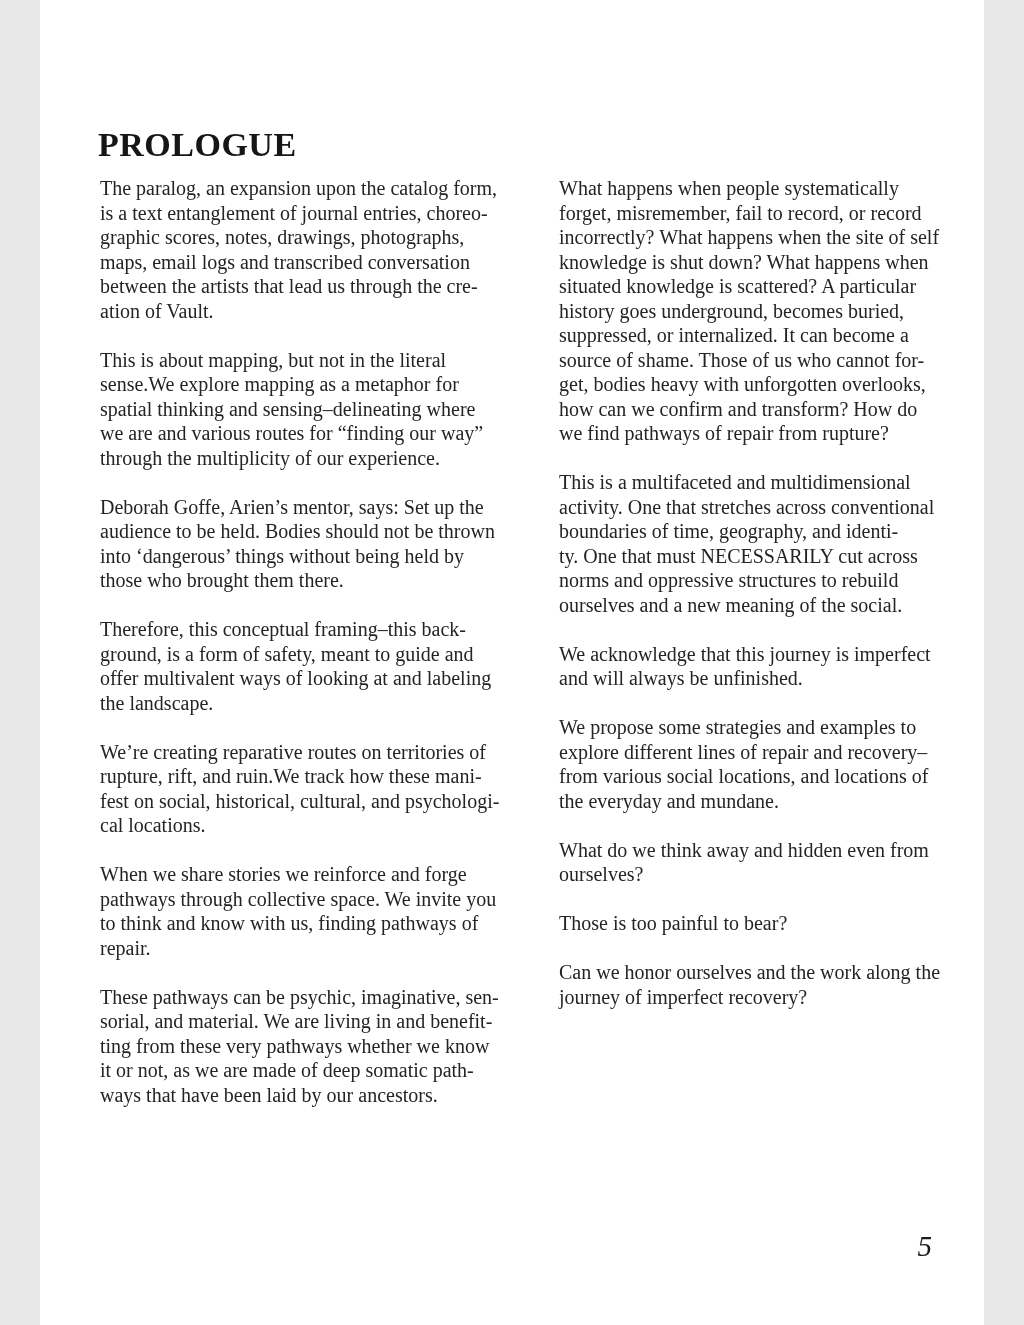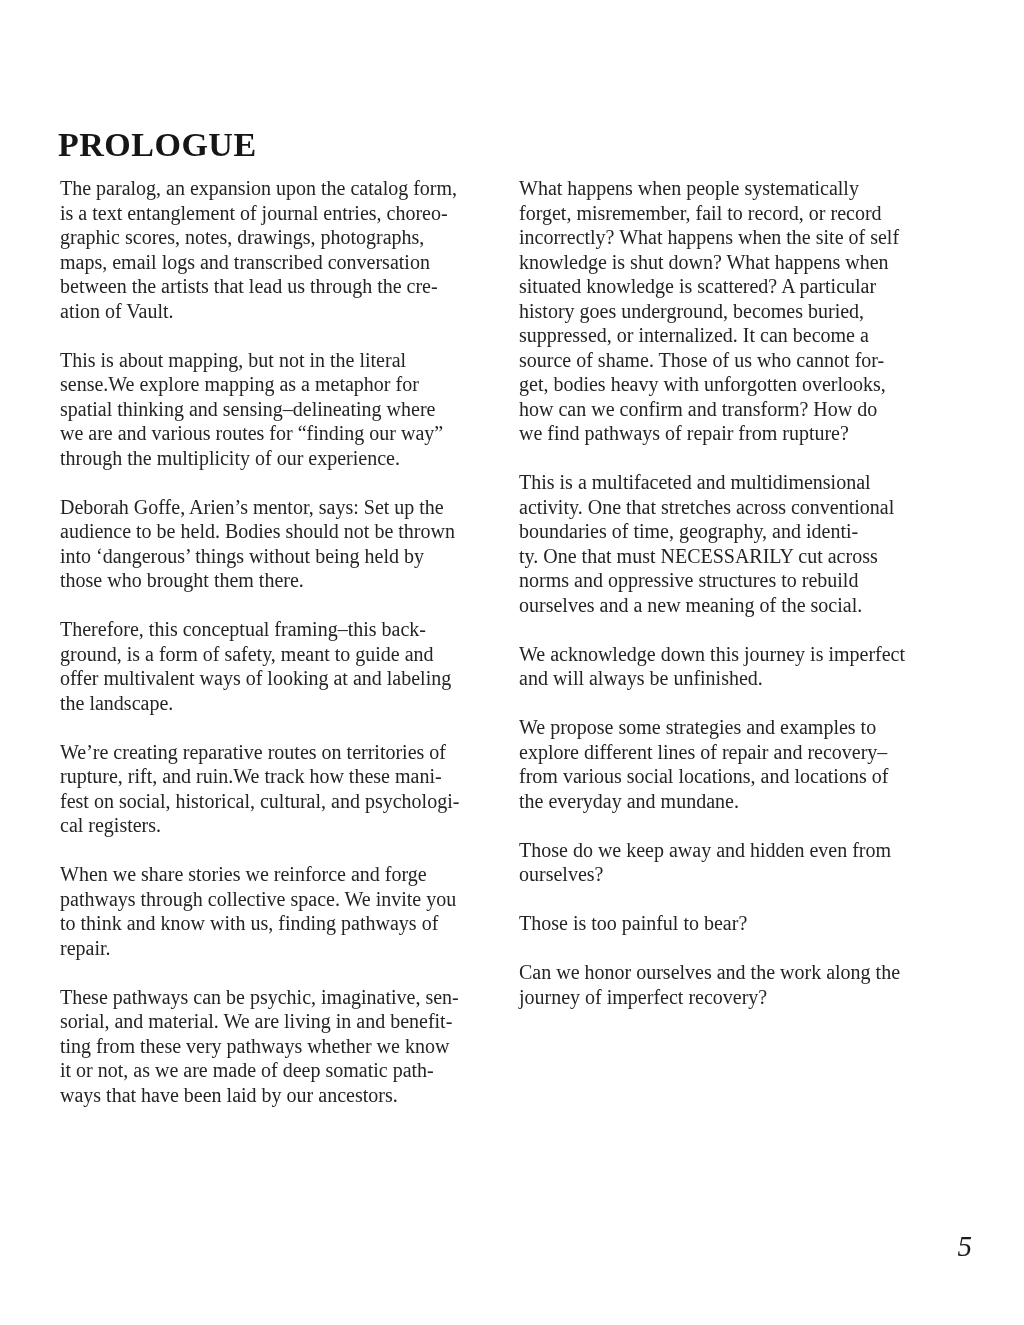--- a/index.html
+++ b/index.html
@@ -2,21 +2,21 @@
 <html><head>
 <meta charset="utf-8">
 <style>
   html, body {
     margin: 0;
     padding: 0;
     background: #e8e8e8;
   }
   .page {
     position: relative;
-    width: 1024px;
+    width: 944px;
     height: 1325px;
     background: #ffffff;
     font-family: "Liberation Serif", serif;
     color: #242424;
     overflow: hidden;
     margin: 0 auto;
   }
   .page-title {
     position: absolute;
     left: 58px;
@@ -81,21 +81,21 @@
 audience to be held. Bodies should not be thrown
 into ‘dangerous’ things without being held by
 those who brought them there.</p>
       <p>Therefore, this conceptual framing–this back-
 ground, is a form of safety, meant to guide and
 offer multivalent ways of looking at and labeling
 the landscape.</p>
       <p>We’re creating reparative routes on territories of
 rupture, rift, and ruin.We track how these mani-
 fest on social, historical, cultural, and psychologi-
-cal registers.</p>
+cal locations.</p>
       <p>When we share stories we reinforce and forge
 pathways through collective space. We invite you
 to think and know with us, finding pathways of
 repair.</p>
       <p>These pathways can be psychic, imaginative, sen-
 sorial, and material. We are living in and benefit-
 ting from these very pathways whether we know
 it or not, as we are made of deep somatic path-
 ways that have been laid by our ancestors.</p>
     </div>
@@ -111,27 +111,27 @@
 source of shame. Those of us who cannot for-
 get, bodies heavy with unforgotten overlooks,
 how can we confirm and transform? How do
 we find pathways of repair from rupture?</p>
       <p>This is a multifaceted and multidimensional
 activity. One that stretches across conventional
 boundaries of time, geography, and identi-
 ty. One that must NECESSARILY cut across
 norms and oppressive structures to rebuild
 ourselves and a new meaning of the social.</p>
-      <p>We acknowledge down this journey is imperfect
+      <p>We acknowledge that this journey is imperfect
 and will always be unfinished.</p>
       <p>We propose some strategies and examples to
 explore different lines of repair and recovery–
 from various social locations, and locations of
 the everyday and mundane.</p>
-      <p>Those do we keep away and hidden even from
+      <p>What do we think away and hidden even from
 ourselves?</p>
       <p>Those is too painful to bear?</p>
       <p>Can we honor ourselves and the work along the
 journey of imperfect recovery?</p>
     </div>
 
   </div>
 
   <div class="page-number">5</div>
 

